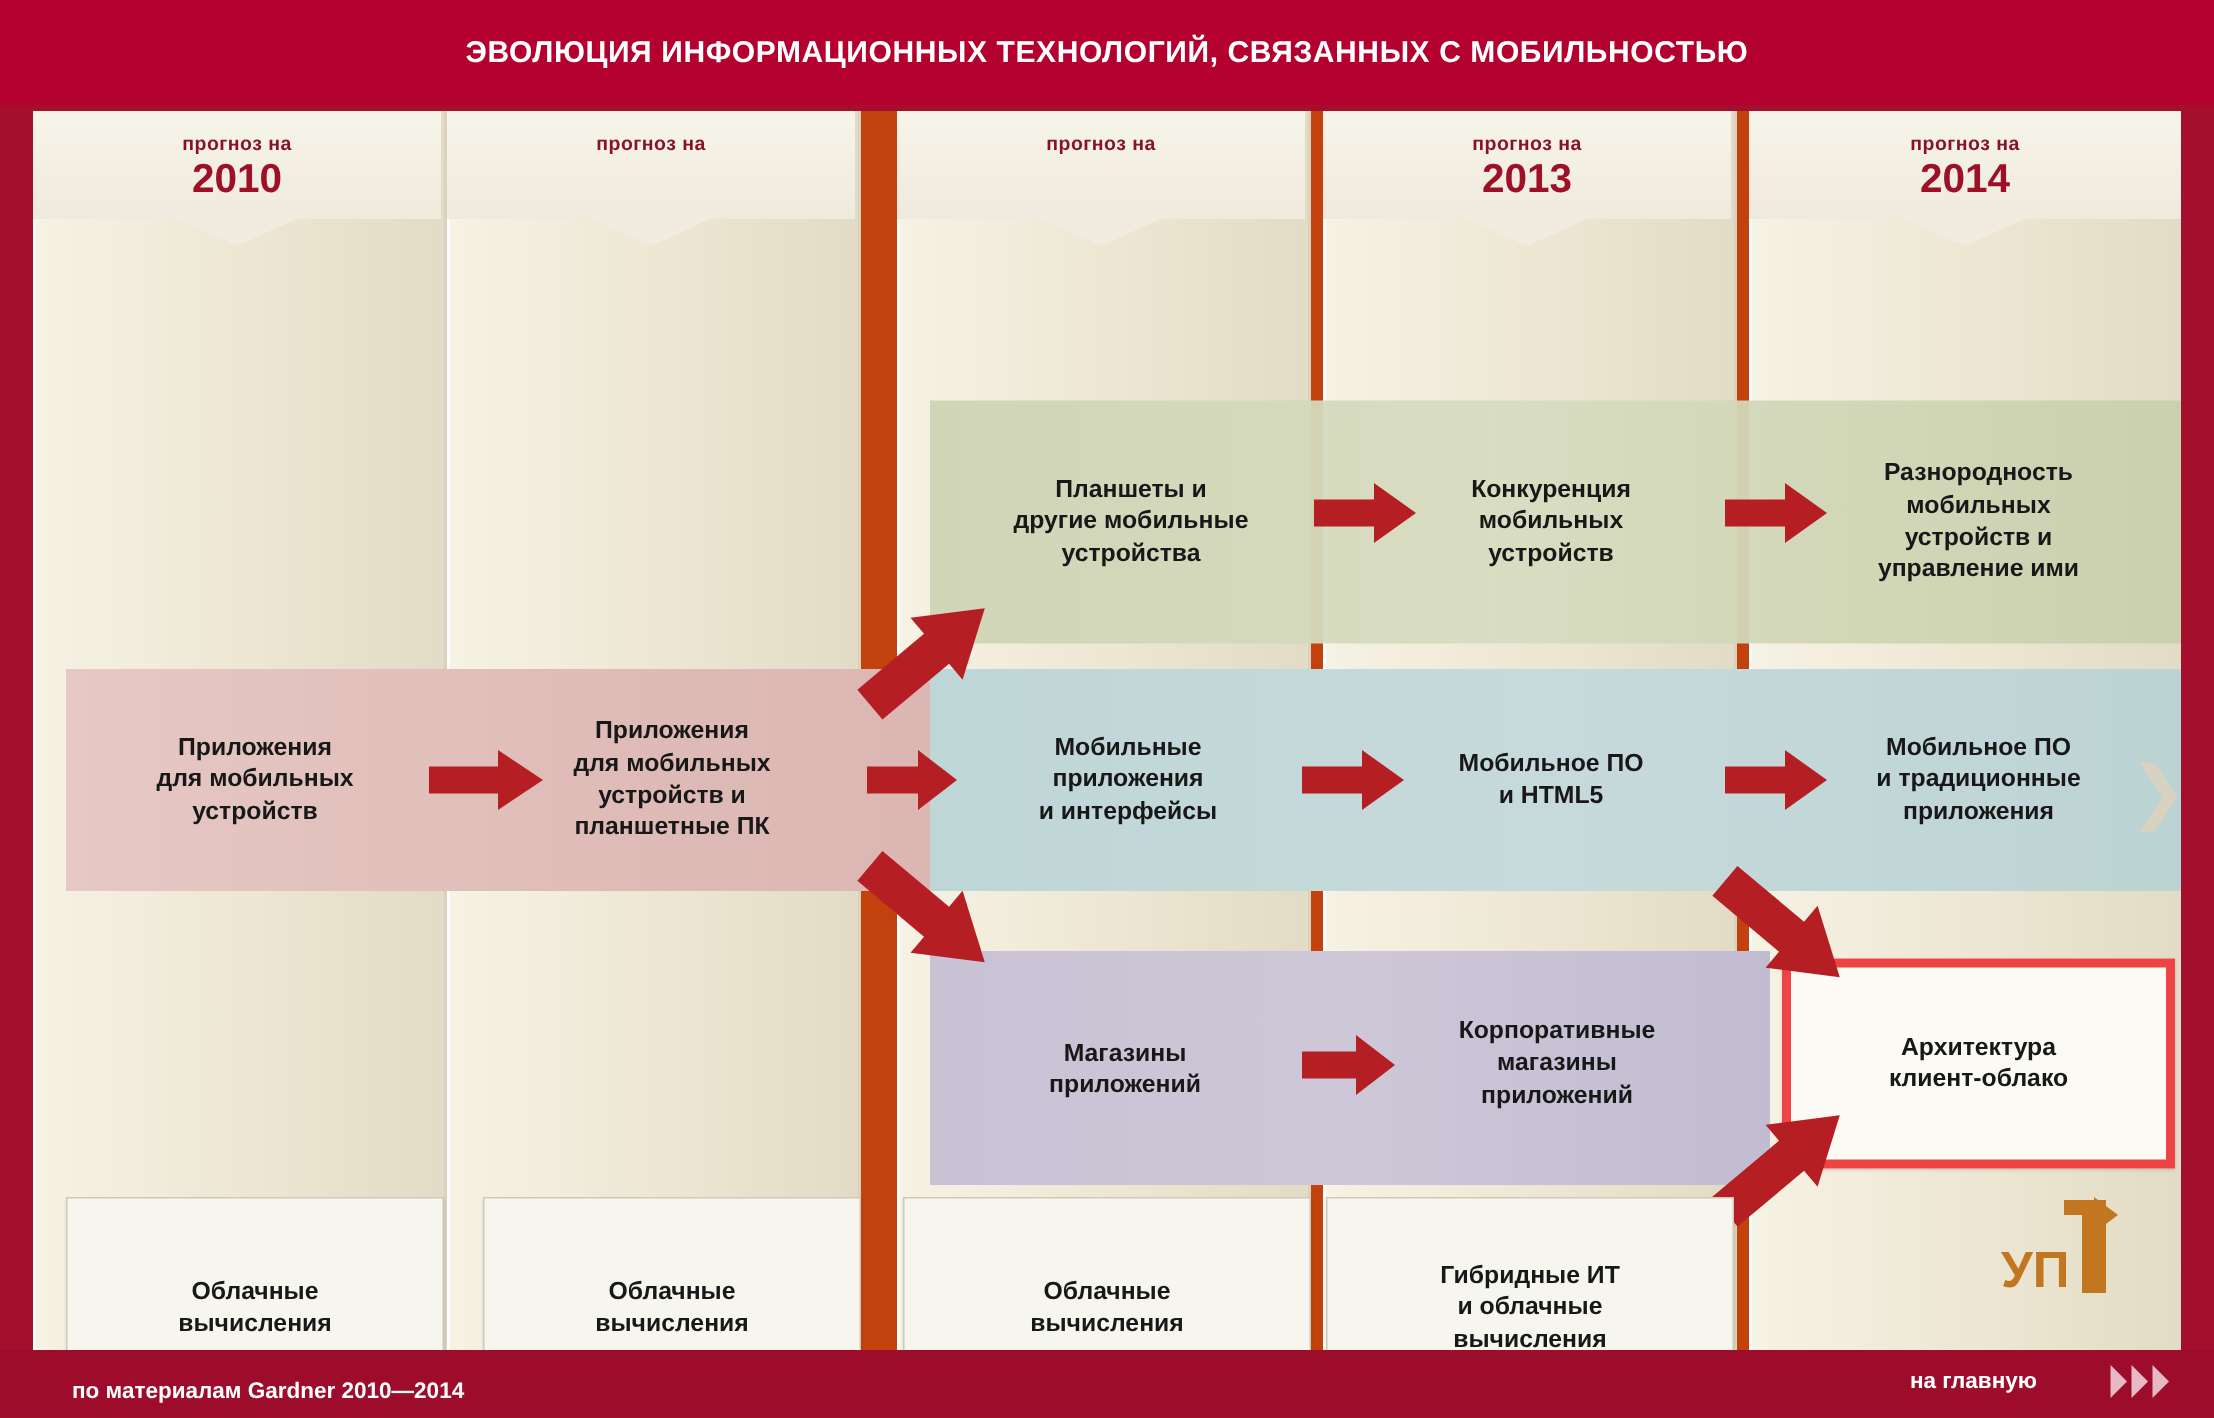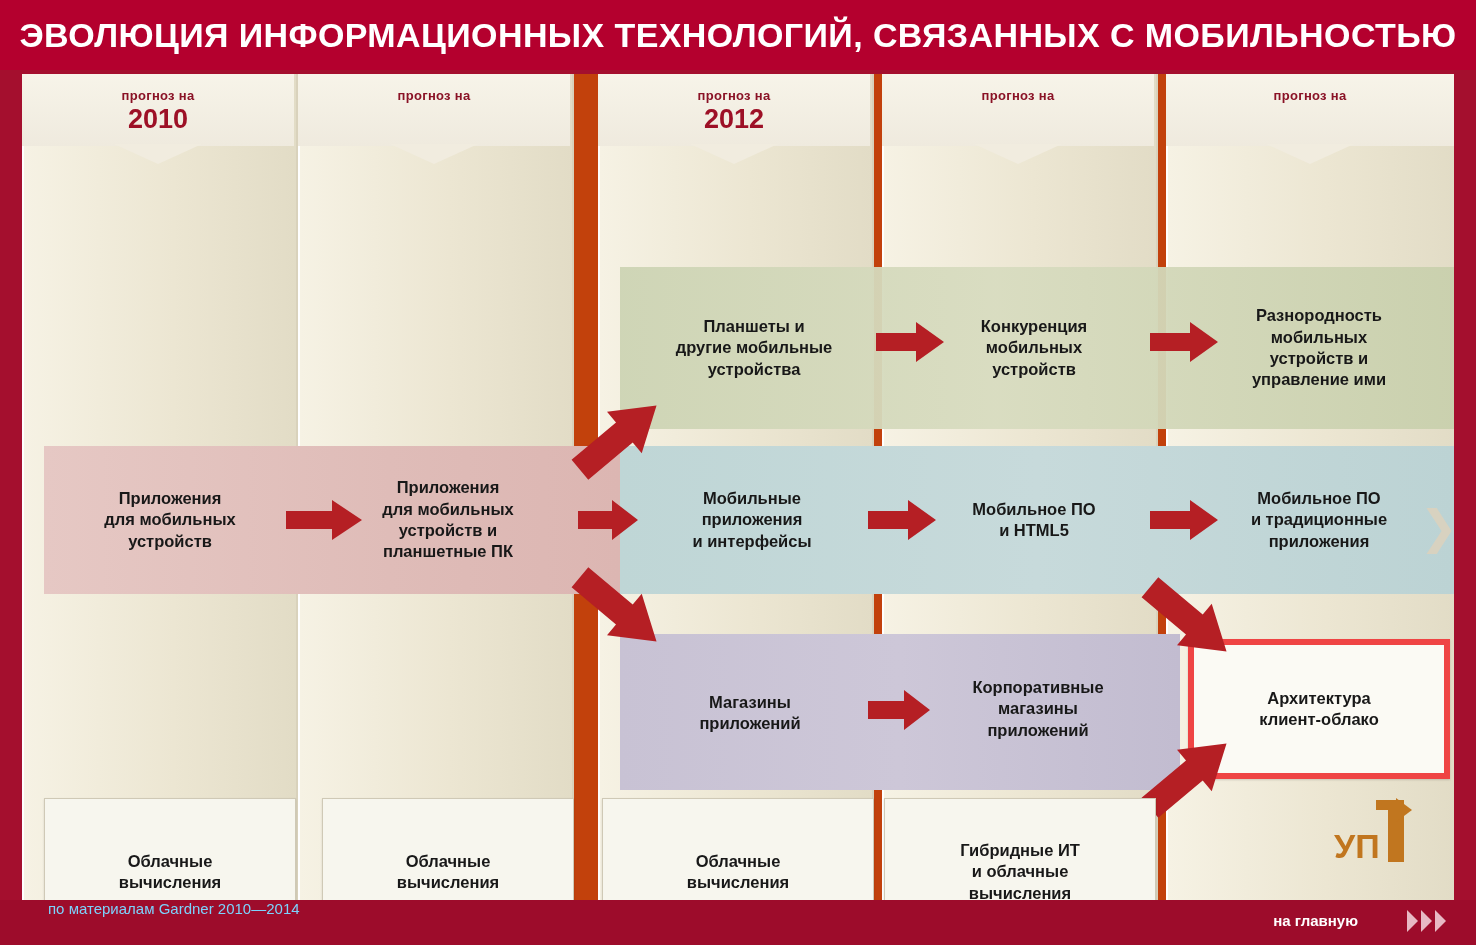--- a/index.html
+++ b/index.html
@@ -16,40 +16,40 @@
     background:#a40f2e;
   }
   
   #header{
     position:absolute;left:0;top:0;width:1476px;height:70px;
     background:#b4002e;
     display:flex;align-items:center;justify-content:center;
   }
   #header-title{
     color:#ffffff;
-    font-size:34px;
+    font-size:20px;
     font-weight:bold;
     letter-spacing:.4px;
     text-align:center;
     white-space:nowrap;
   }
   
   #panel{
     position:absolute;left:22px;top:74px;width:1432px;height:826px;
     background:#c2410c;
     overflow:hidden;
   }
   
   #footer{
     position:absolute;left:0;bottom:0;width:1476px;height:45px;
     background:#9d0c2b;
   }
   #footer-left{
-    position:absolute;left:48px;top:0;
-    color:#7dd3fc;font-size:15px;font-weight:normal;
+    position:absolute;left:48px;top:19px;
+    color:#ffffff;font-size:15px;font-weight:bold;
   }
   #footer-right{
     position:absolute;right:118px;top:12px;
     color:#ffffff;font-size:15px;font-weight:bold;
   }
   #footer-chevrons{
     position:absolute;right:30px;top:10px;
     display:flex;gap:3px;
   }
   .fchev{
@@ -192,29 +192,30 @@
       <div class="col-label">прогноз на</div>
       <div class="col-year">2010</div>
     </div>
     <div class="col-head" style="left:276px;">
       <div class="notch"></div>
       <div class="col-label">прогноз на</div>
     </div>
     <div class="col-head" style="left:576px;">
       <div class="notch"></div>
       <div class="col-label">прогноз на</div>
-      <div class="col-year">2012</div>
     </div>
     <div class="col-head" style="left:860px;">
       <div class="notch"></div>
       <div class="col-label">прогноз на</div>
+      <div class="col-year">2013</div>
     </div>
     <div class="col-head" style="left:1144px;width:288px;">
       <div class="notch"></div>
       <div class="col-label" style="width:288px;">прогноз на</div>
+      <div class="col-year" style="width:288px;">2014</div>
     </div>
 
     <div class="card" style="left:598px;top:200px;width:268px;height:148px;">Планшеты и<br>другие мобильные<br>устройства</div>
     <div class="card" style="left:882px;top:200px;width:260px;height:148px;">Конкуренция<br>мобильных<br>устройств</div>
     <div class="card" style="left:1166px;top:196px;width:262px;height:156px;">Разнородность<br>мобильных<br>устройств и<br>управление ими</div>
 
     <div class="arrow" style="left:854px;top:246px;">
       <svg width="70" height="44" viewBox="0 0 70 44">
           <path d="M0 13 L40 13 L40 2 L68 22 L40 42 L40 31 L0 31 Z" fill="#b51f24"></path>
         </svg>

